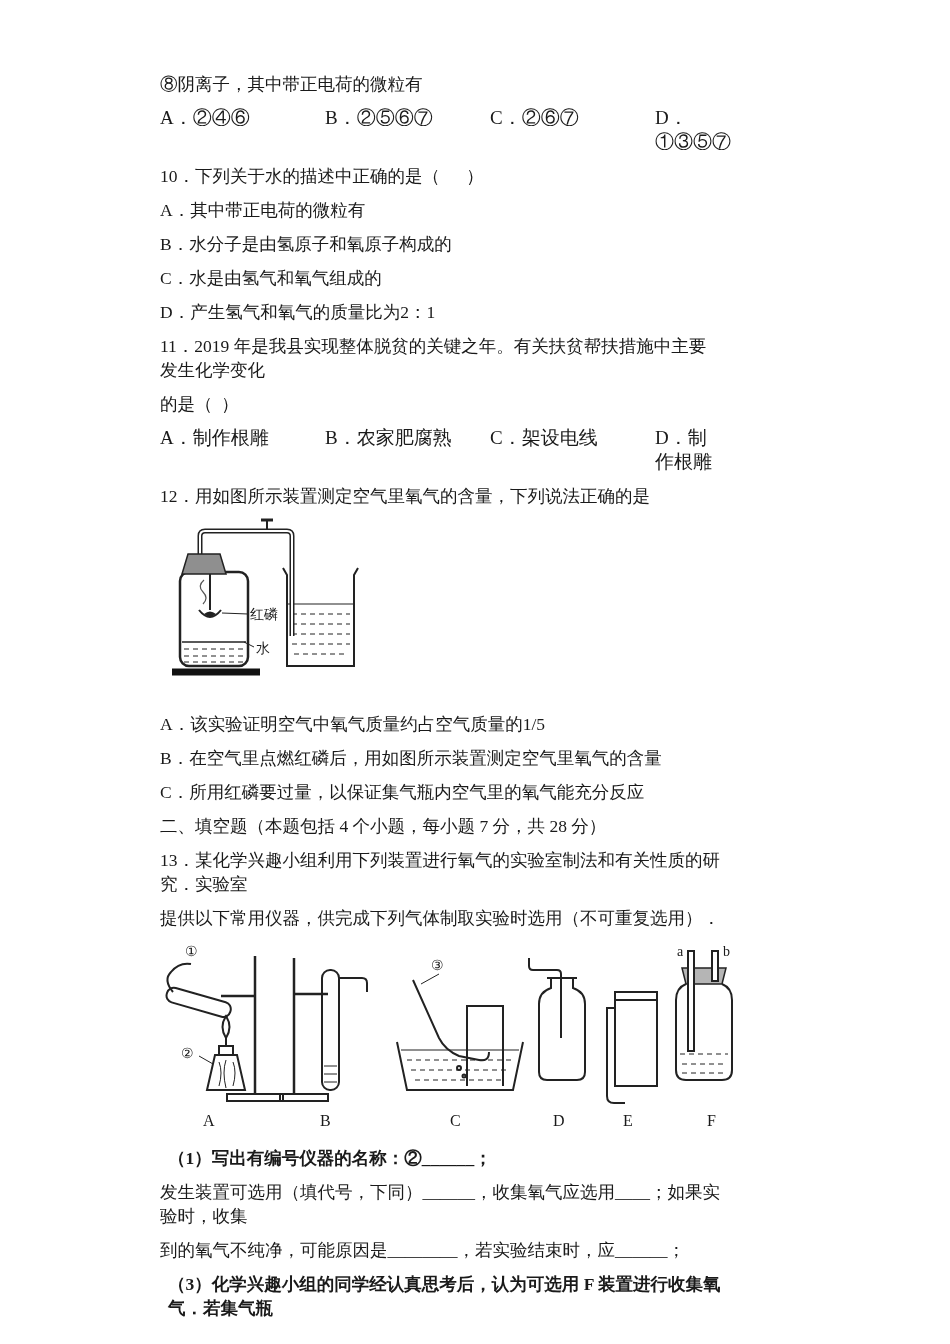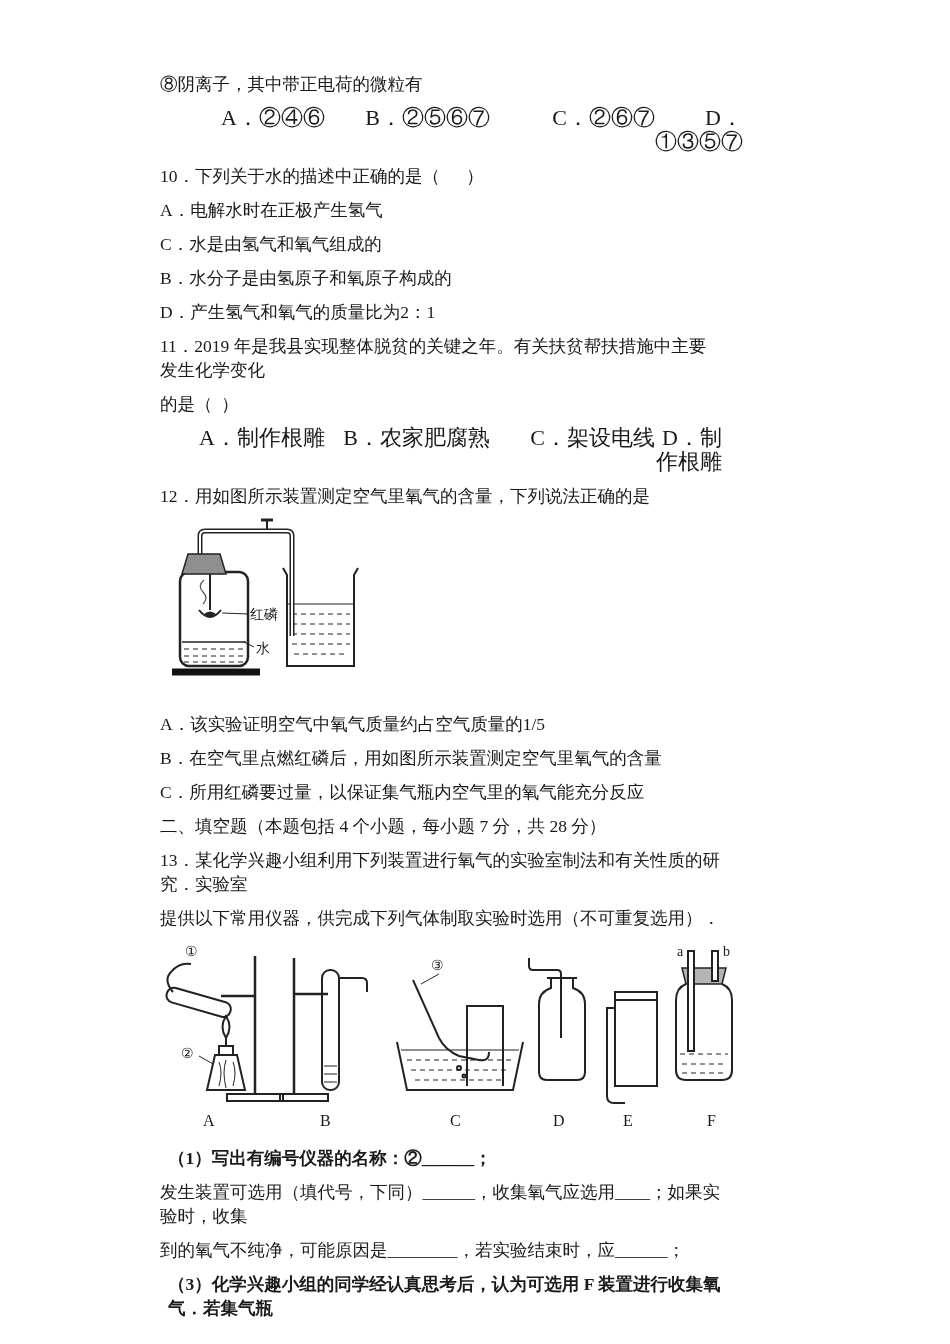--- a/index.html
+++ b/index.html
@@ -18,24 +18,23 @@
   }
   .tline {
     font-size: 17.5px;
     line-height: 24px;
     margin: 0 0 10px 0;
     white-space: pre-wrap;
   }
   .opt-grid {
     display: grid;
     grid-template-columns: 165px 165px 165px 1fr;
-    font-size: 22px;
+    font-size: 19px;
     line-height: 24px;
     margin: 0 0 10px 0;
-    text-align: right;
   }
   .indent { padding-left: 8px; font-weight: bold; }
   .fig1 { margin: 6px 0 22px 12px; display: block; }
   .fig2 { margin: 6px 0 14px -5px; display: block; }
   svg text {
     font-family: "Liberation Serif", "DejaVu Serif", serif;
     fill: #1a1a1a;
   }
 </style>
 </head>
@@ -46,23 +45,23 @@
   <div class="tline">⑧阴离子，其中带正电荷的微粒有</div>
 
   <div class="opt-grid">
     <span>A．②④⑥</span>
     <span>B．②⑤⑥⑦</span>
     <span>C．②⑥⑦</span>
     <span>D．①③⑤⑦</span>
   </div>
 
   <div class="tline">10．下列关于水的描述中正确的是（      ）</div>
-  <div class="tline">A．电解水时在正极产生氢气</div>
+  <div class="tline">A．其中带正电荷的微粒有</div>
+  <div class="tline">B．水分子是由氢原子和氧原子构成的</div>
   <div class="tline">C．水是由氢气和氧气组成的</div>
-  <div class="tline">B．水分子是由氢原子和氧原子构成的</div>
   <div class="tline">D．产生氢气和氧气的质量比为2：1</div>
 
   <div class="tline">11．2019 年是我县实现整体脱贫的关键之年。有关扶贫帮扶措施中主要发生化学变化</div>
   <div class="tline">的是（  ）</div>
 
   <div class="opt-grid">
     <span>A．制作根雕</span>
     <span>B．农家肥腐熟</span>
     <span>C．架设电线</span>
     <span>D．制作根雕</span>

